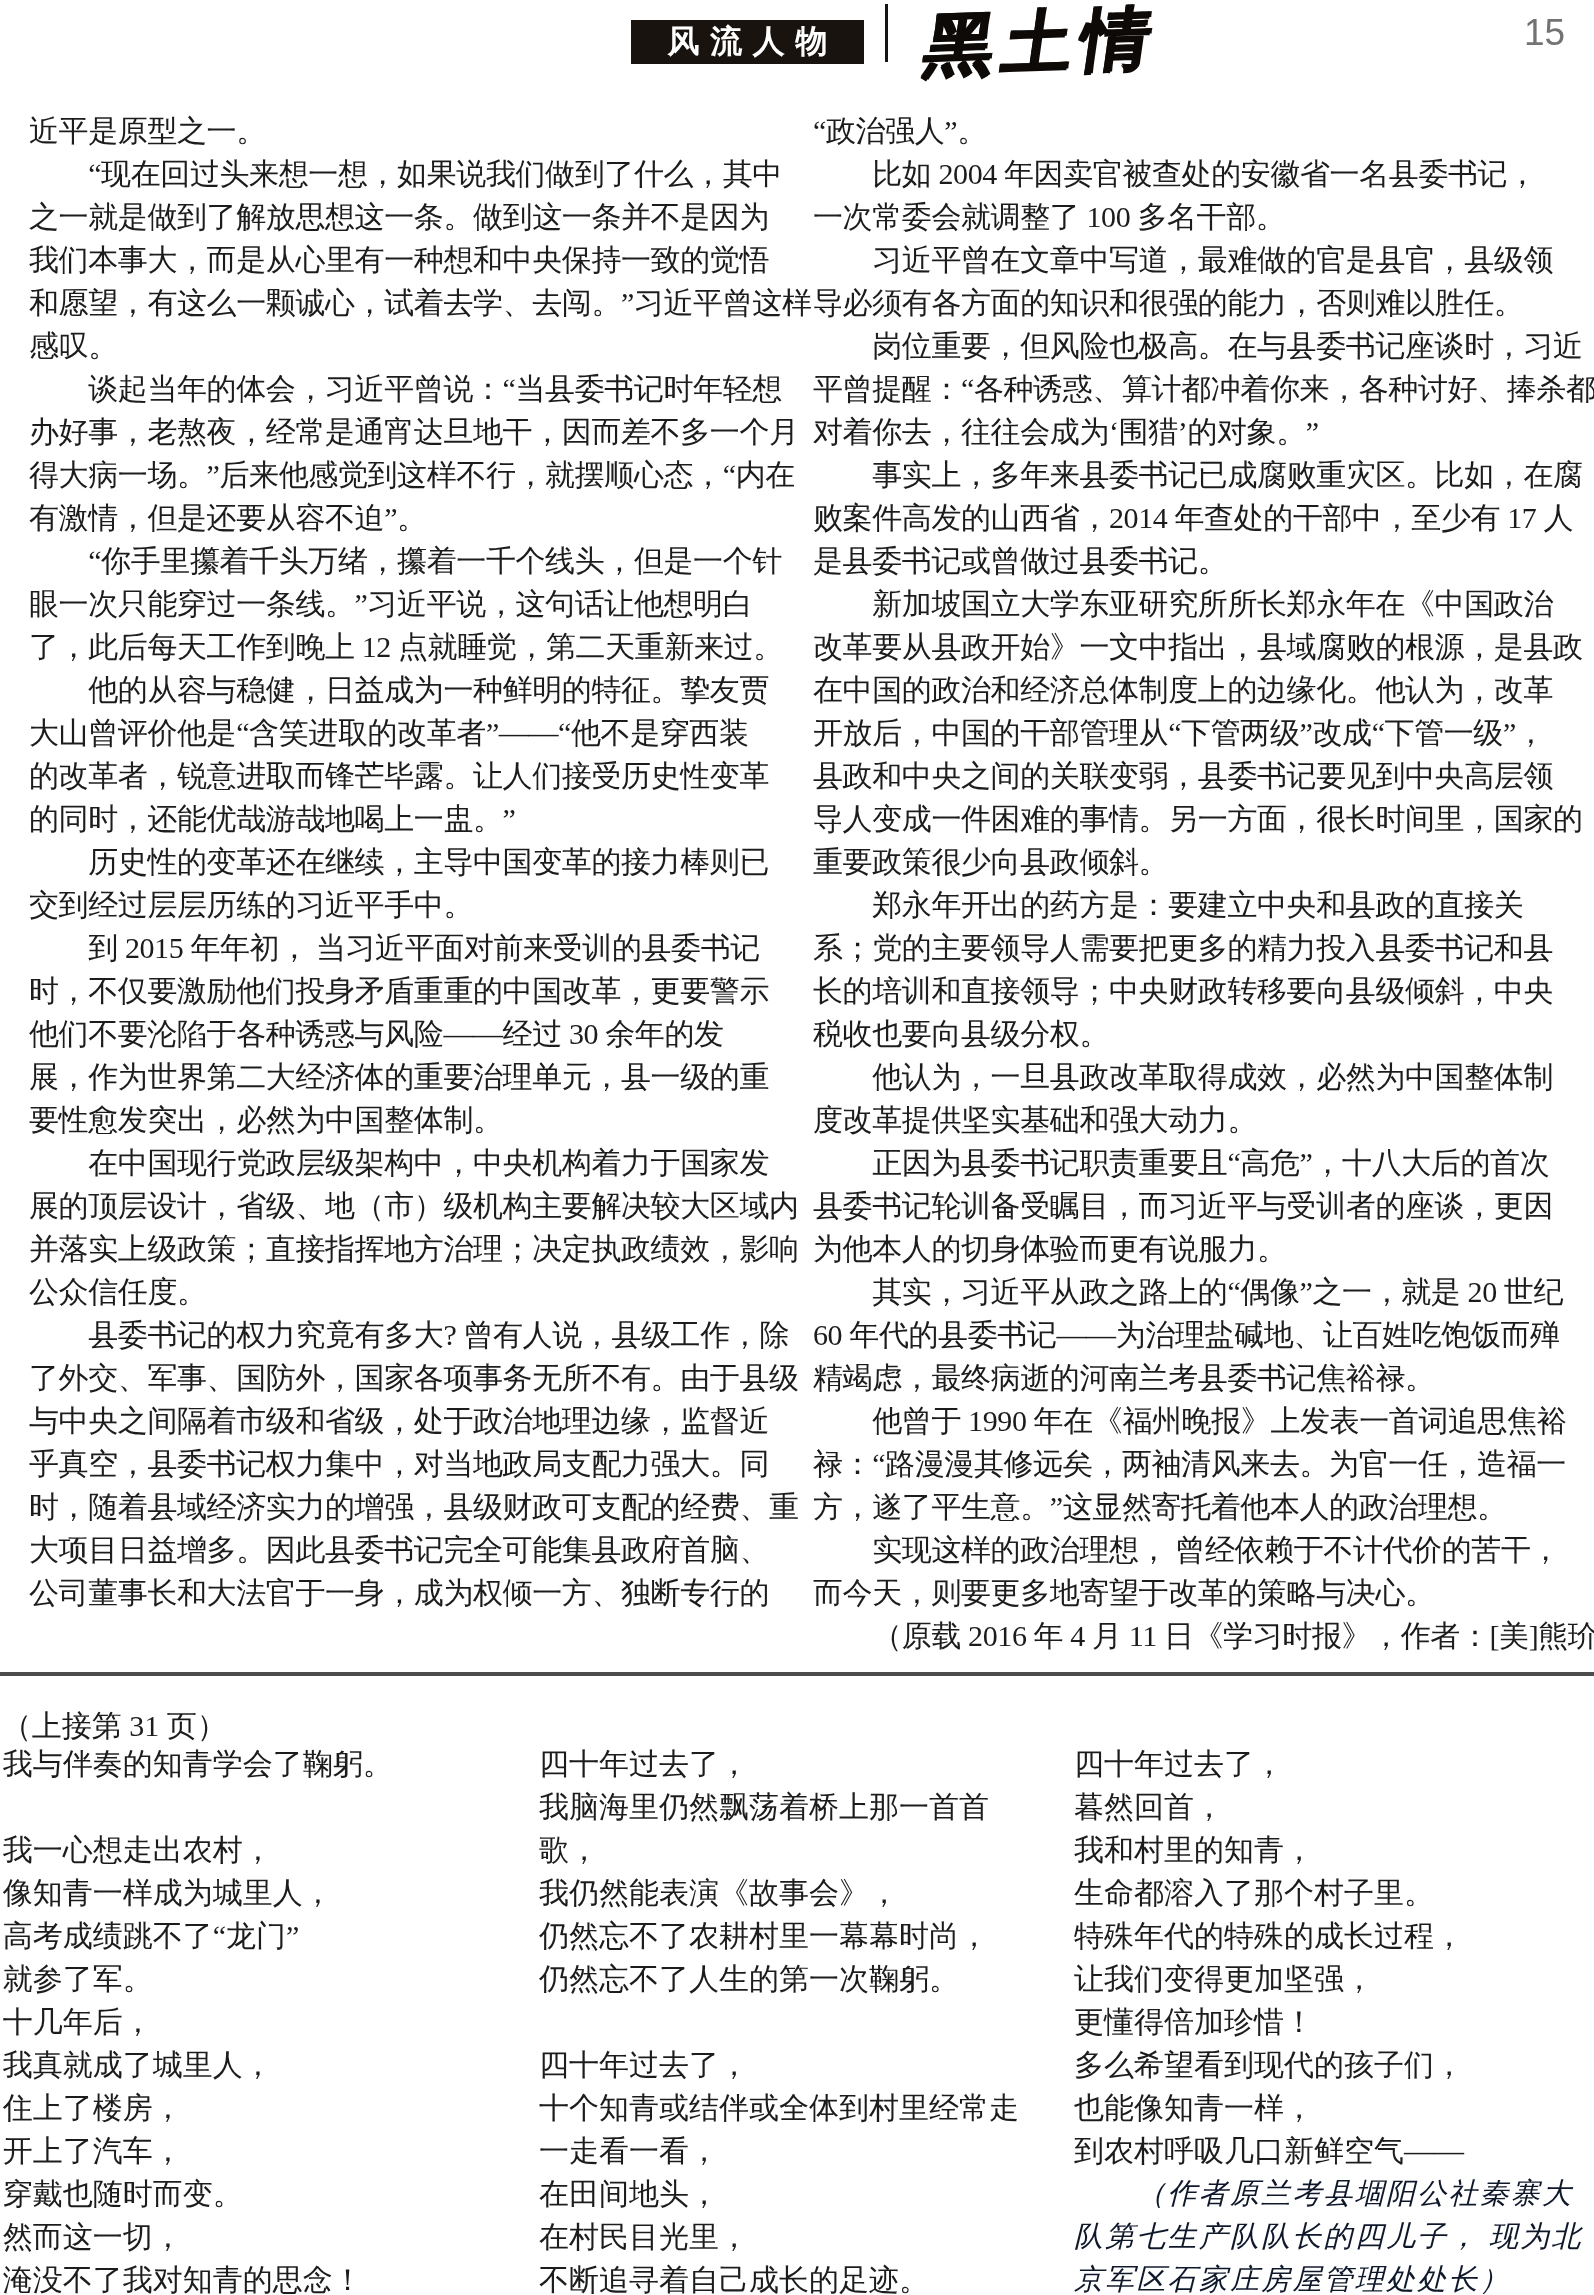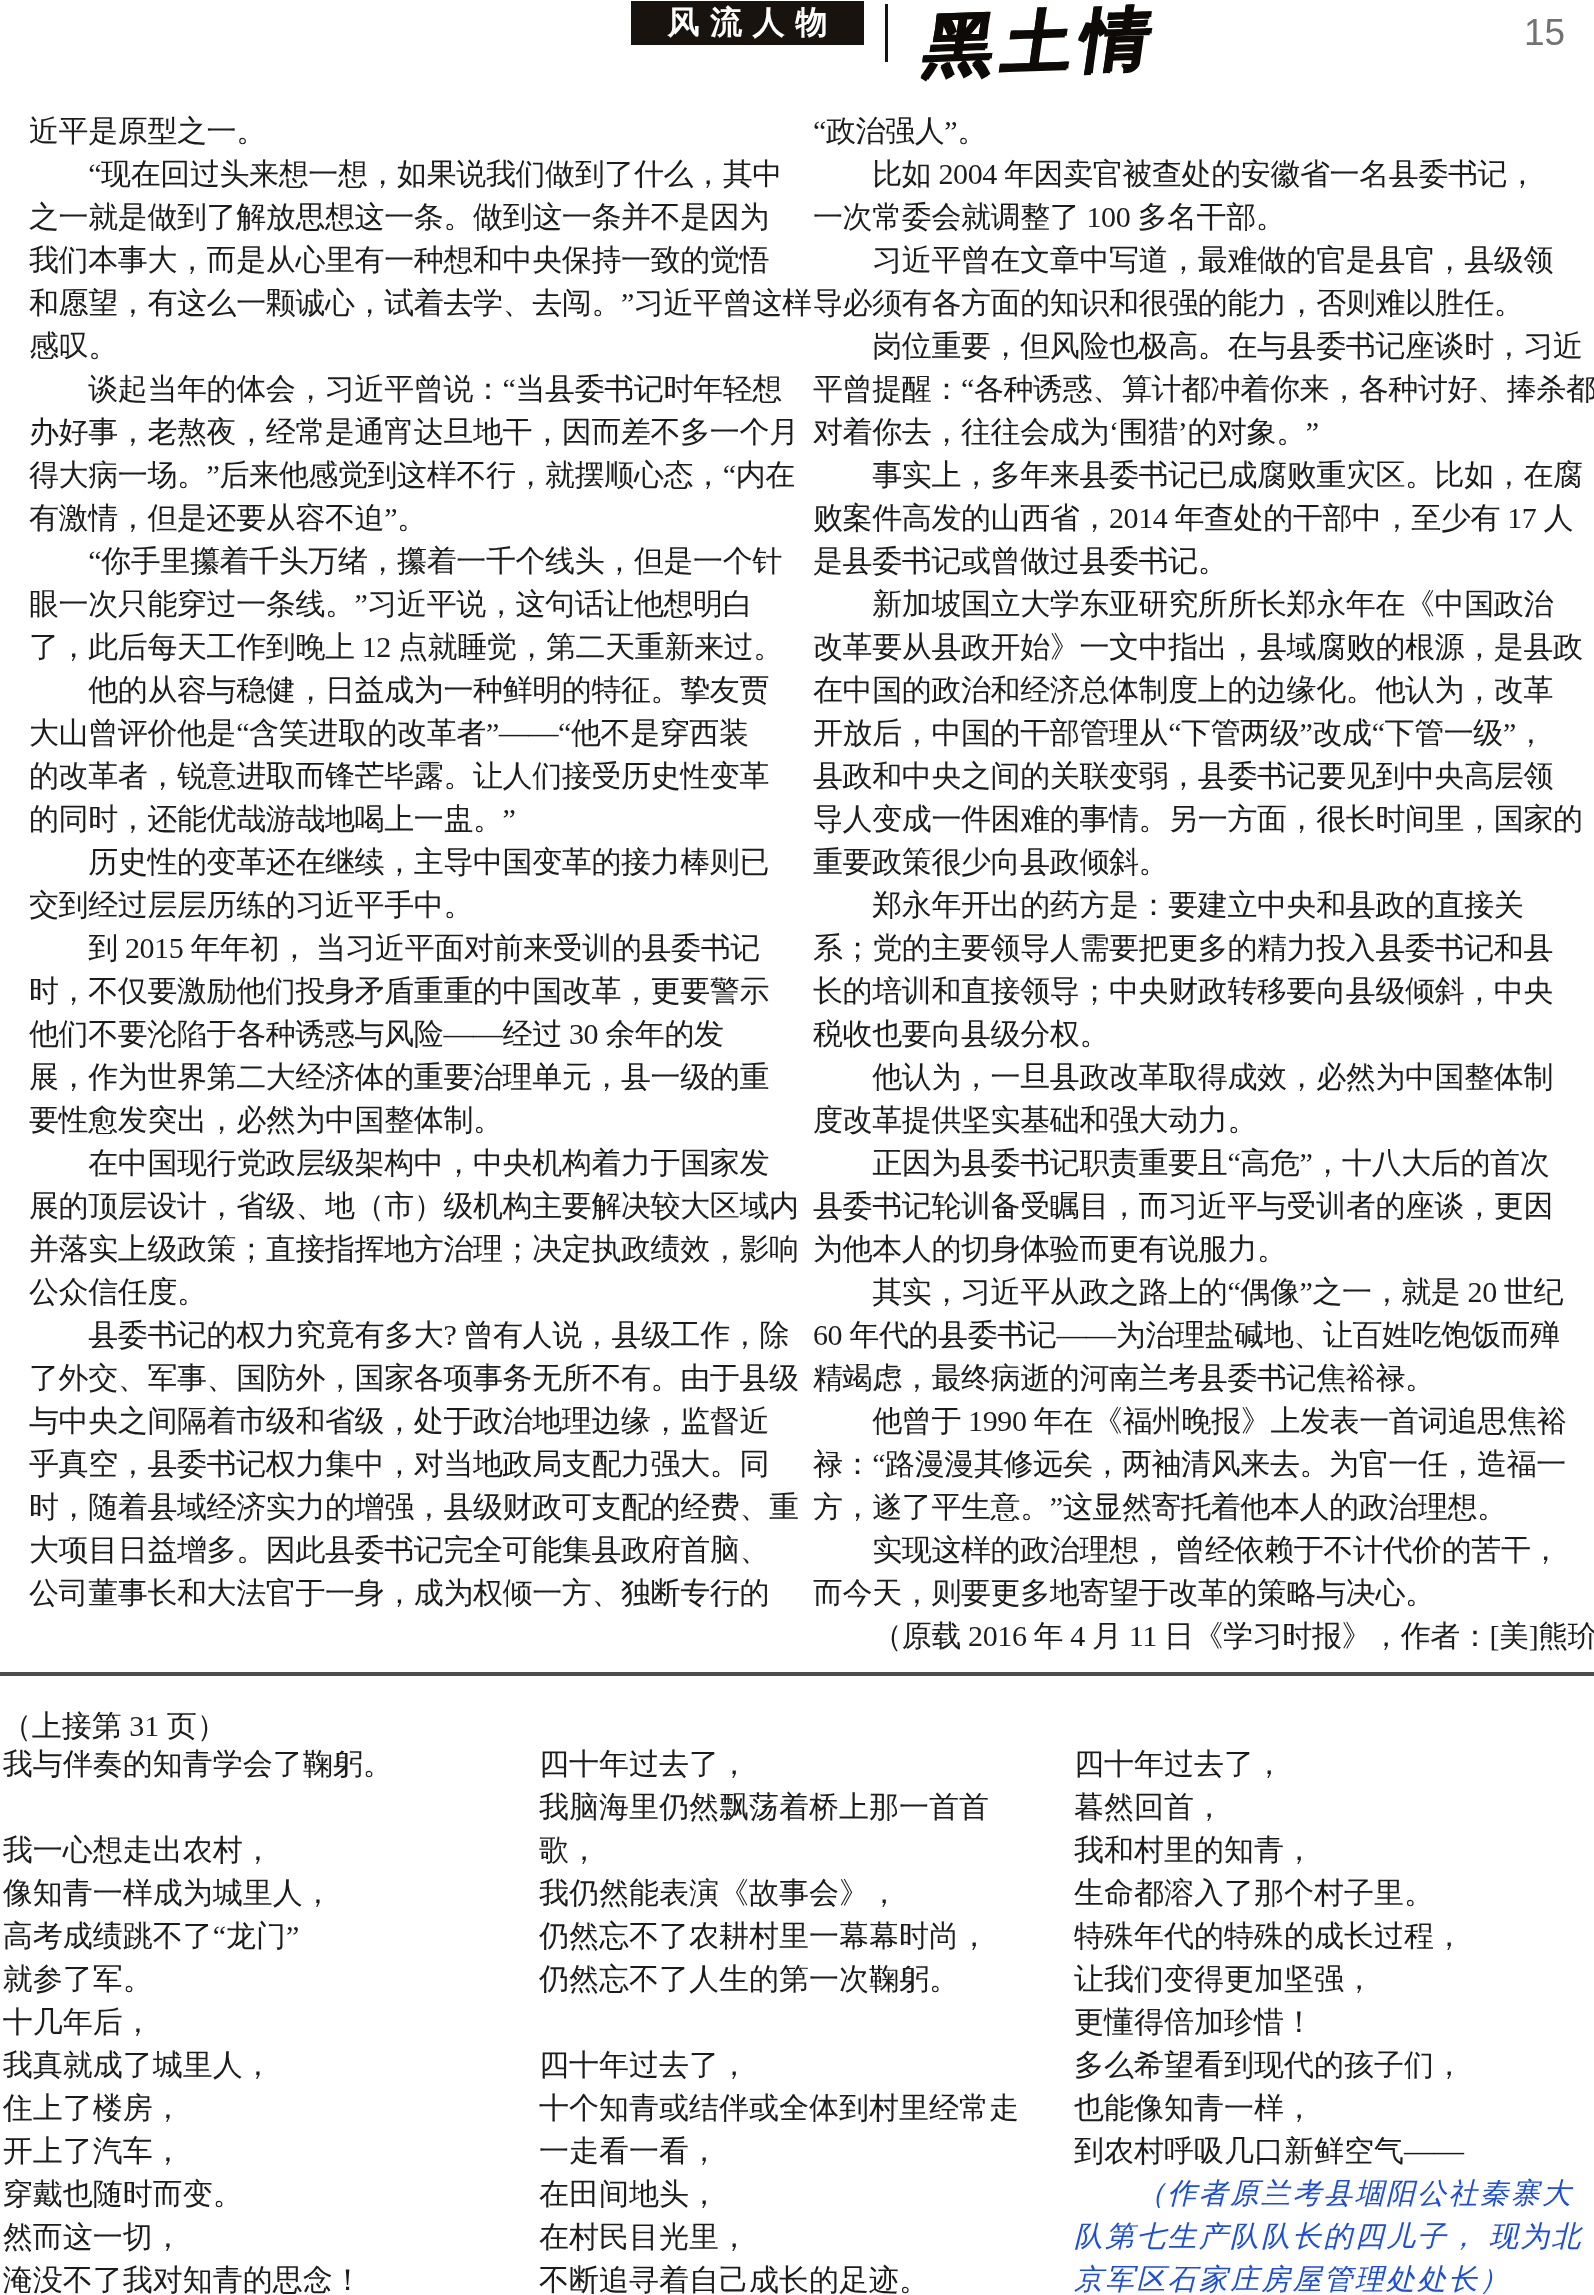--- a/index.html
+++ b/index.html
@@ -1,19 +1,19 @@
 <!DOCTYPE html>
 <html style="font-size:14px"><head>
 <meta charset="utf-8">
 <style>
   html,body{margin:0;padding:0;background:#e8e8e8;}
   #page{position:relative;width:1595px;height:2295px;background:#ffffff;overflow:hidden;
         font-family:"Liberation Serif","DejaVu Serif",serif;color:#1c1c1c;}
   
-  .badge{position:absolute;left:631px;top:1px;width:233px;height:44px;background:#19130f;
+  .badge{position:absolute;left:631px;top:20px;width:233px;height:44px;background:#19130f;
          display:flex;align-items:center;justify-content:center;}
   .badge span{color:#ffffff;font-family:"Liberation Sans","DejaVu Sans",sans-serif;
          font-size:32px;font-weight:bold;letter-spacing:10.6px;padding-left:10.6px;}
   .head-divider{position:absolute;left:885px;top:4.4px;width:2.7px;height:58px;background:#141414;}
   .masthead{position:absolute;left:926px;top:-5.3px;width:284px;height:80px;
          font-size:69px;font-weight:900;letter-spacing:8.9px;color:#0d0a08;
          transform:skewX(-10deg) rotate(-2deg);
          text-shadow:1.8px 0 0 #0d0a08,0 1.8px 0 #0d0a08;}
   .page-num{position:absolute;left:1524px;top:12.4px;font-size:37px;color:#737373;
          font-family:"Liberation Sans","DejaVu Sans",sans-serif;}
@@ -25,21 +25,21 @@
   
   .rule{position:absolute;left:0;top:1672px;width:1595px;height:4.4px;background:#4d4d4d;}
   
   .cont-note{position:absolute;left:1.8px;top:1706px;font-size:30px;line-height:39px;white-space:pre;}
   .poem{position:absolute;top:1742px;font-size:30px;line-height:43px;}
   .poem .line{height:43px;white-space:pre;overflow:visible;}
   #poem-1{left:2.7px;width:514px;}
   #poem-2{left:539px;width:532px;}
   #poem-3{left:1074px;width:519px;}
   
-  #poem-3 .line:nth-child(n+11){font-style:italic;font-size:29px;letter-spacing:2.2px;color:#1d4ed8;}
+  #poem-3 .line:nth-child(n+11){font-style:italic;font-size:29px;letter-spacing:2.2px;color:#0f172a;}
 </style>
 </head>
 <body>
 
 <div id="page">
 
   <div class="badge">
     <span>风流人物</span>
   </div>
   <div class="head-divider"></div>

